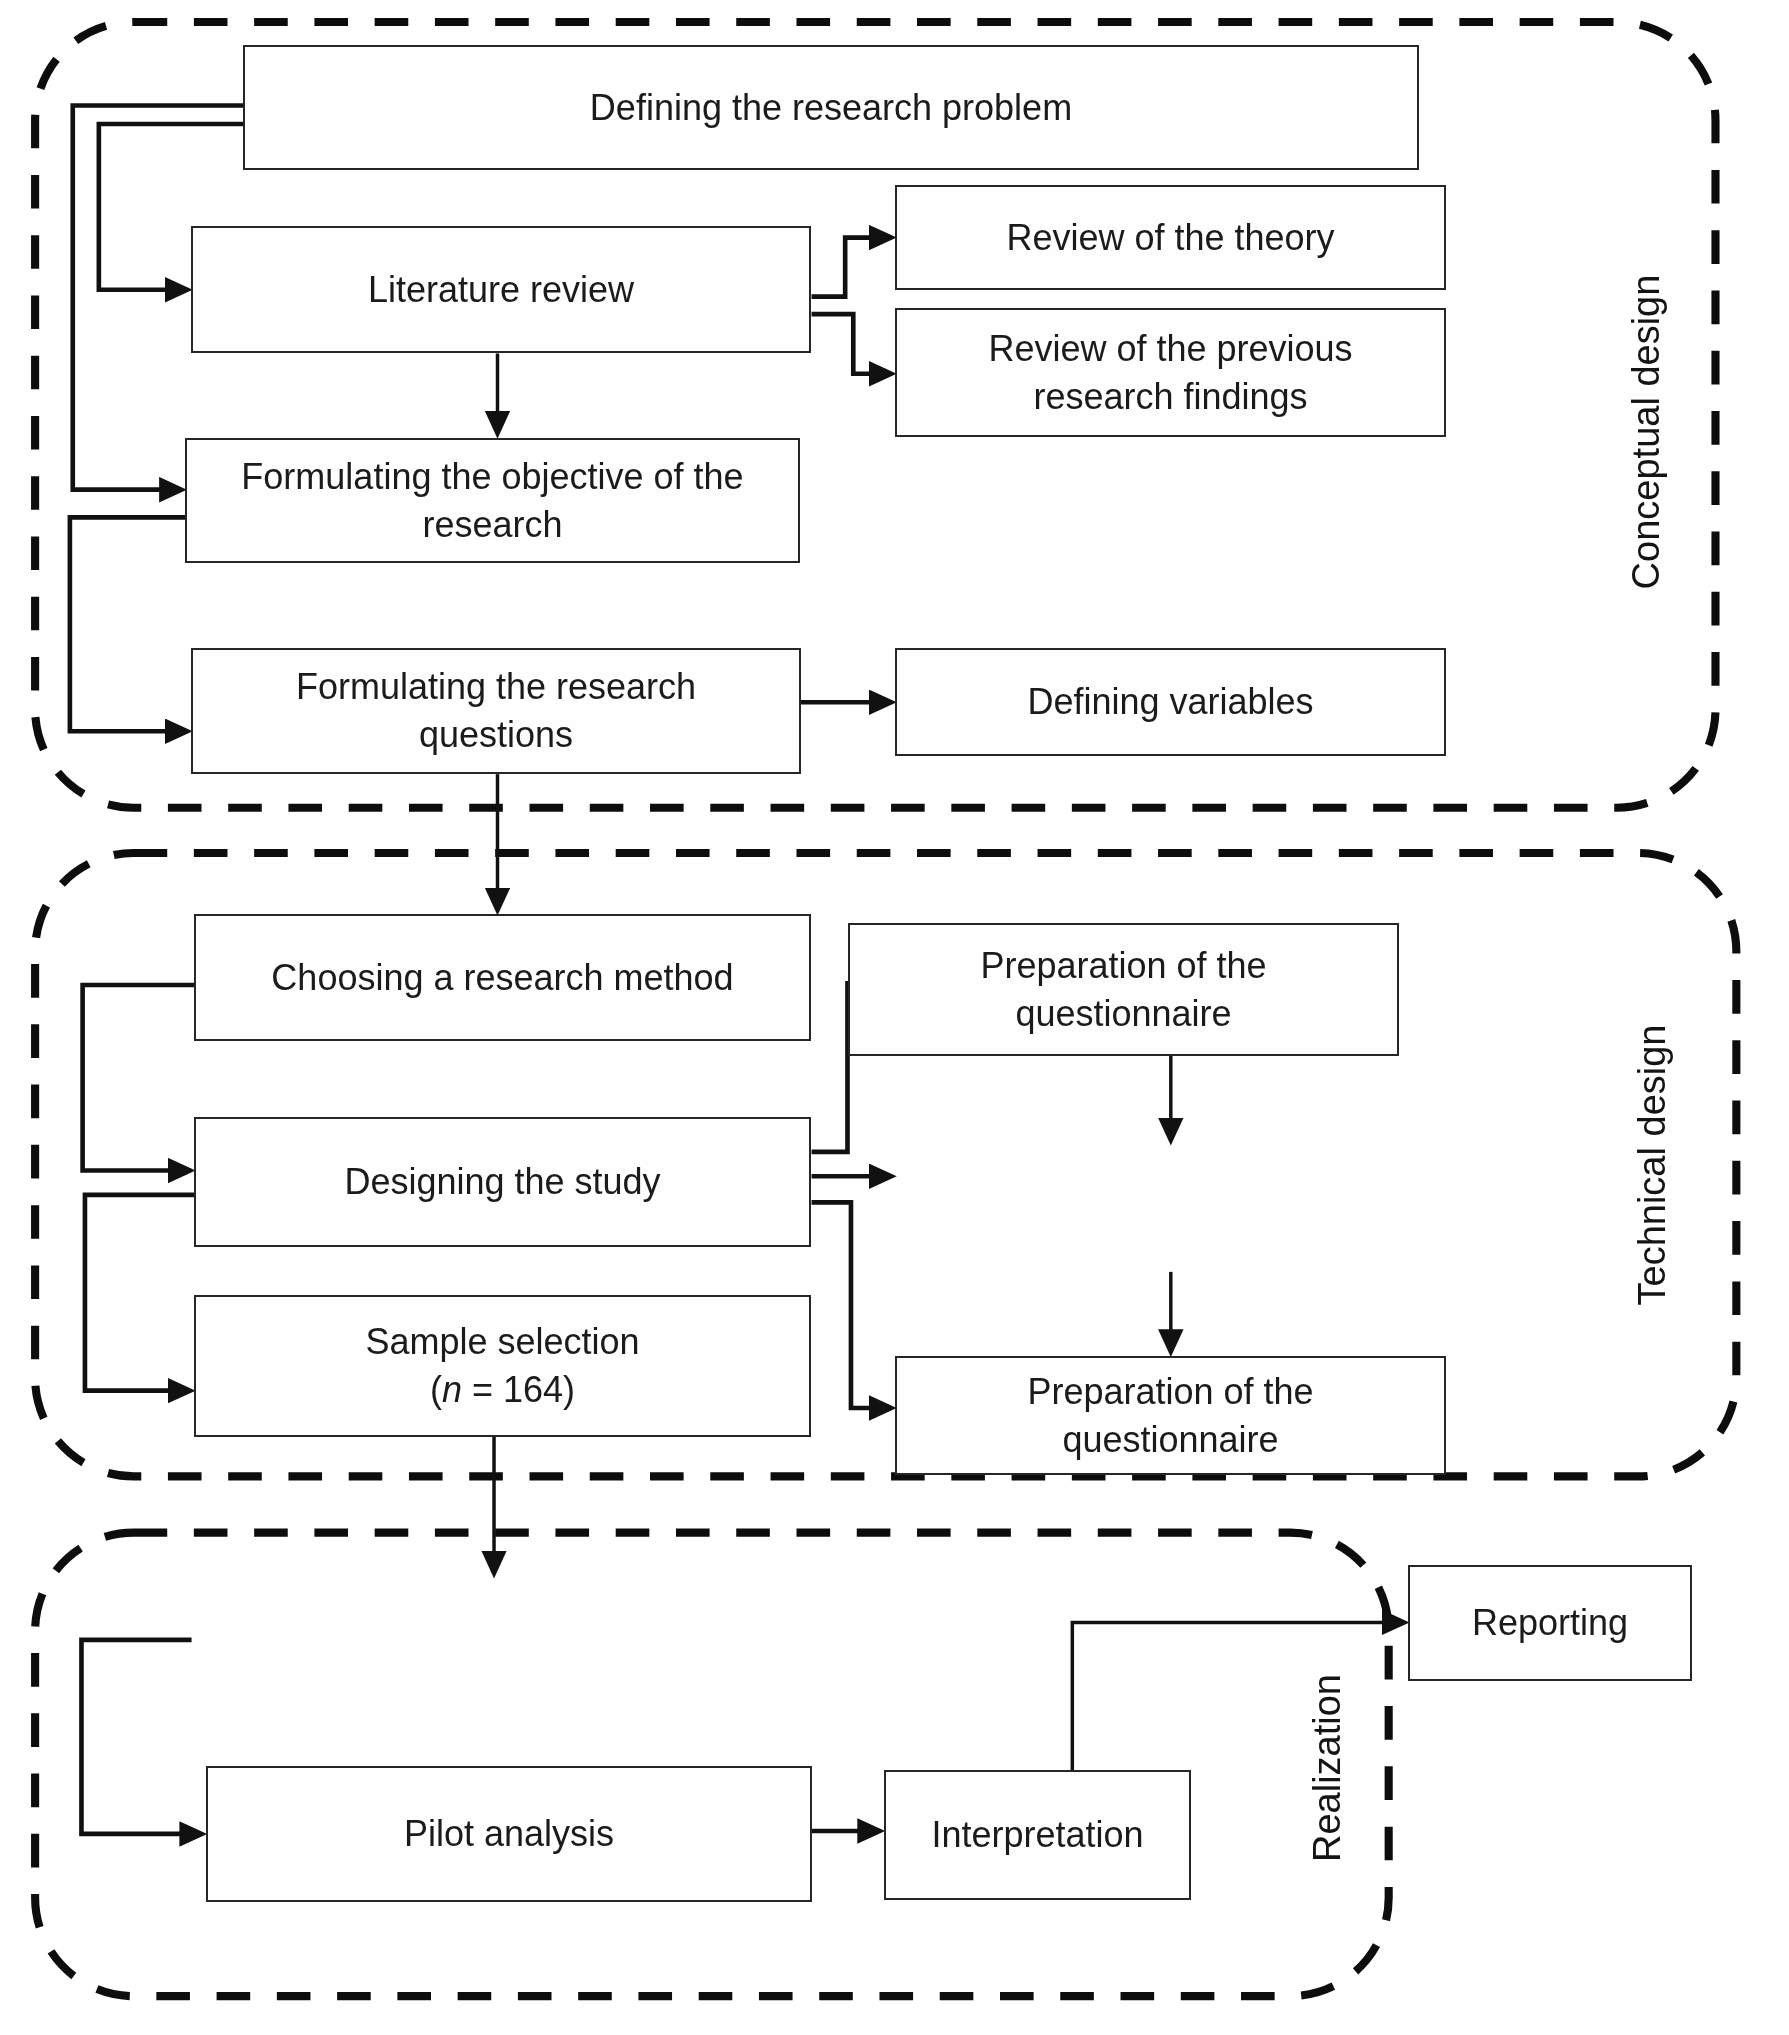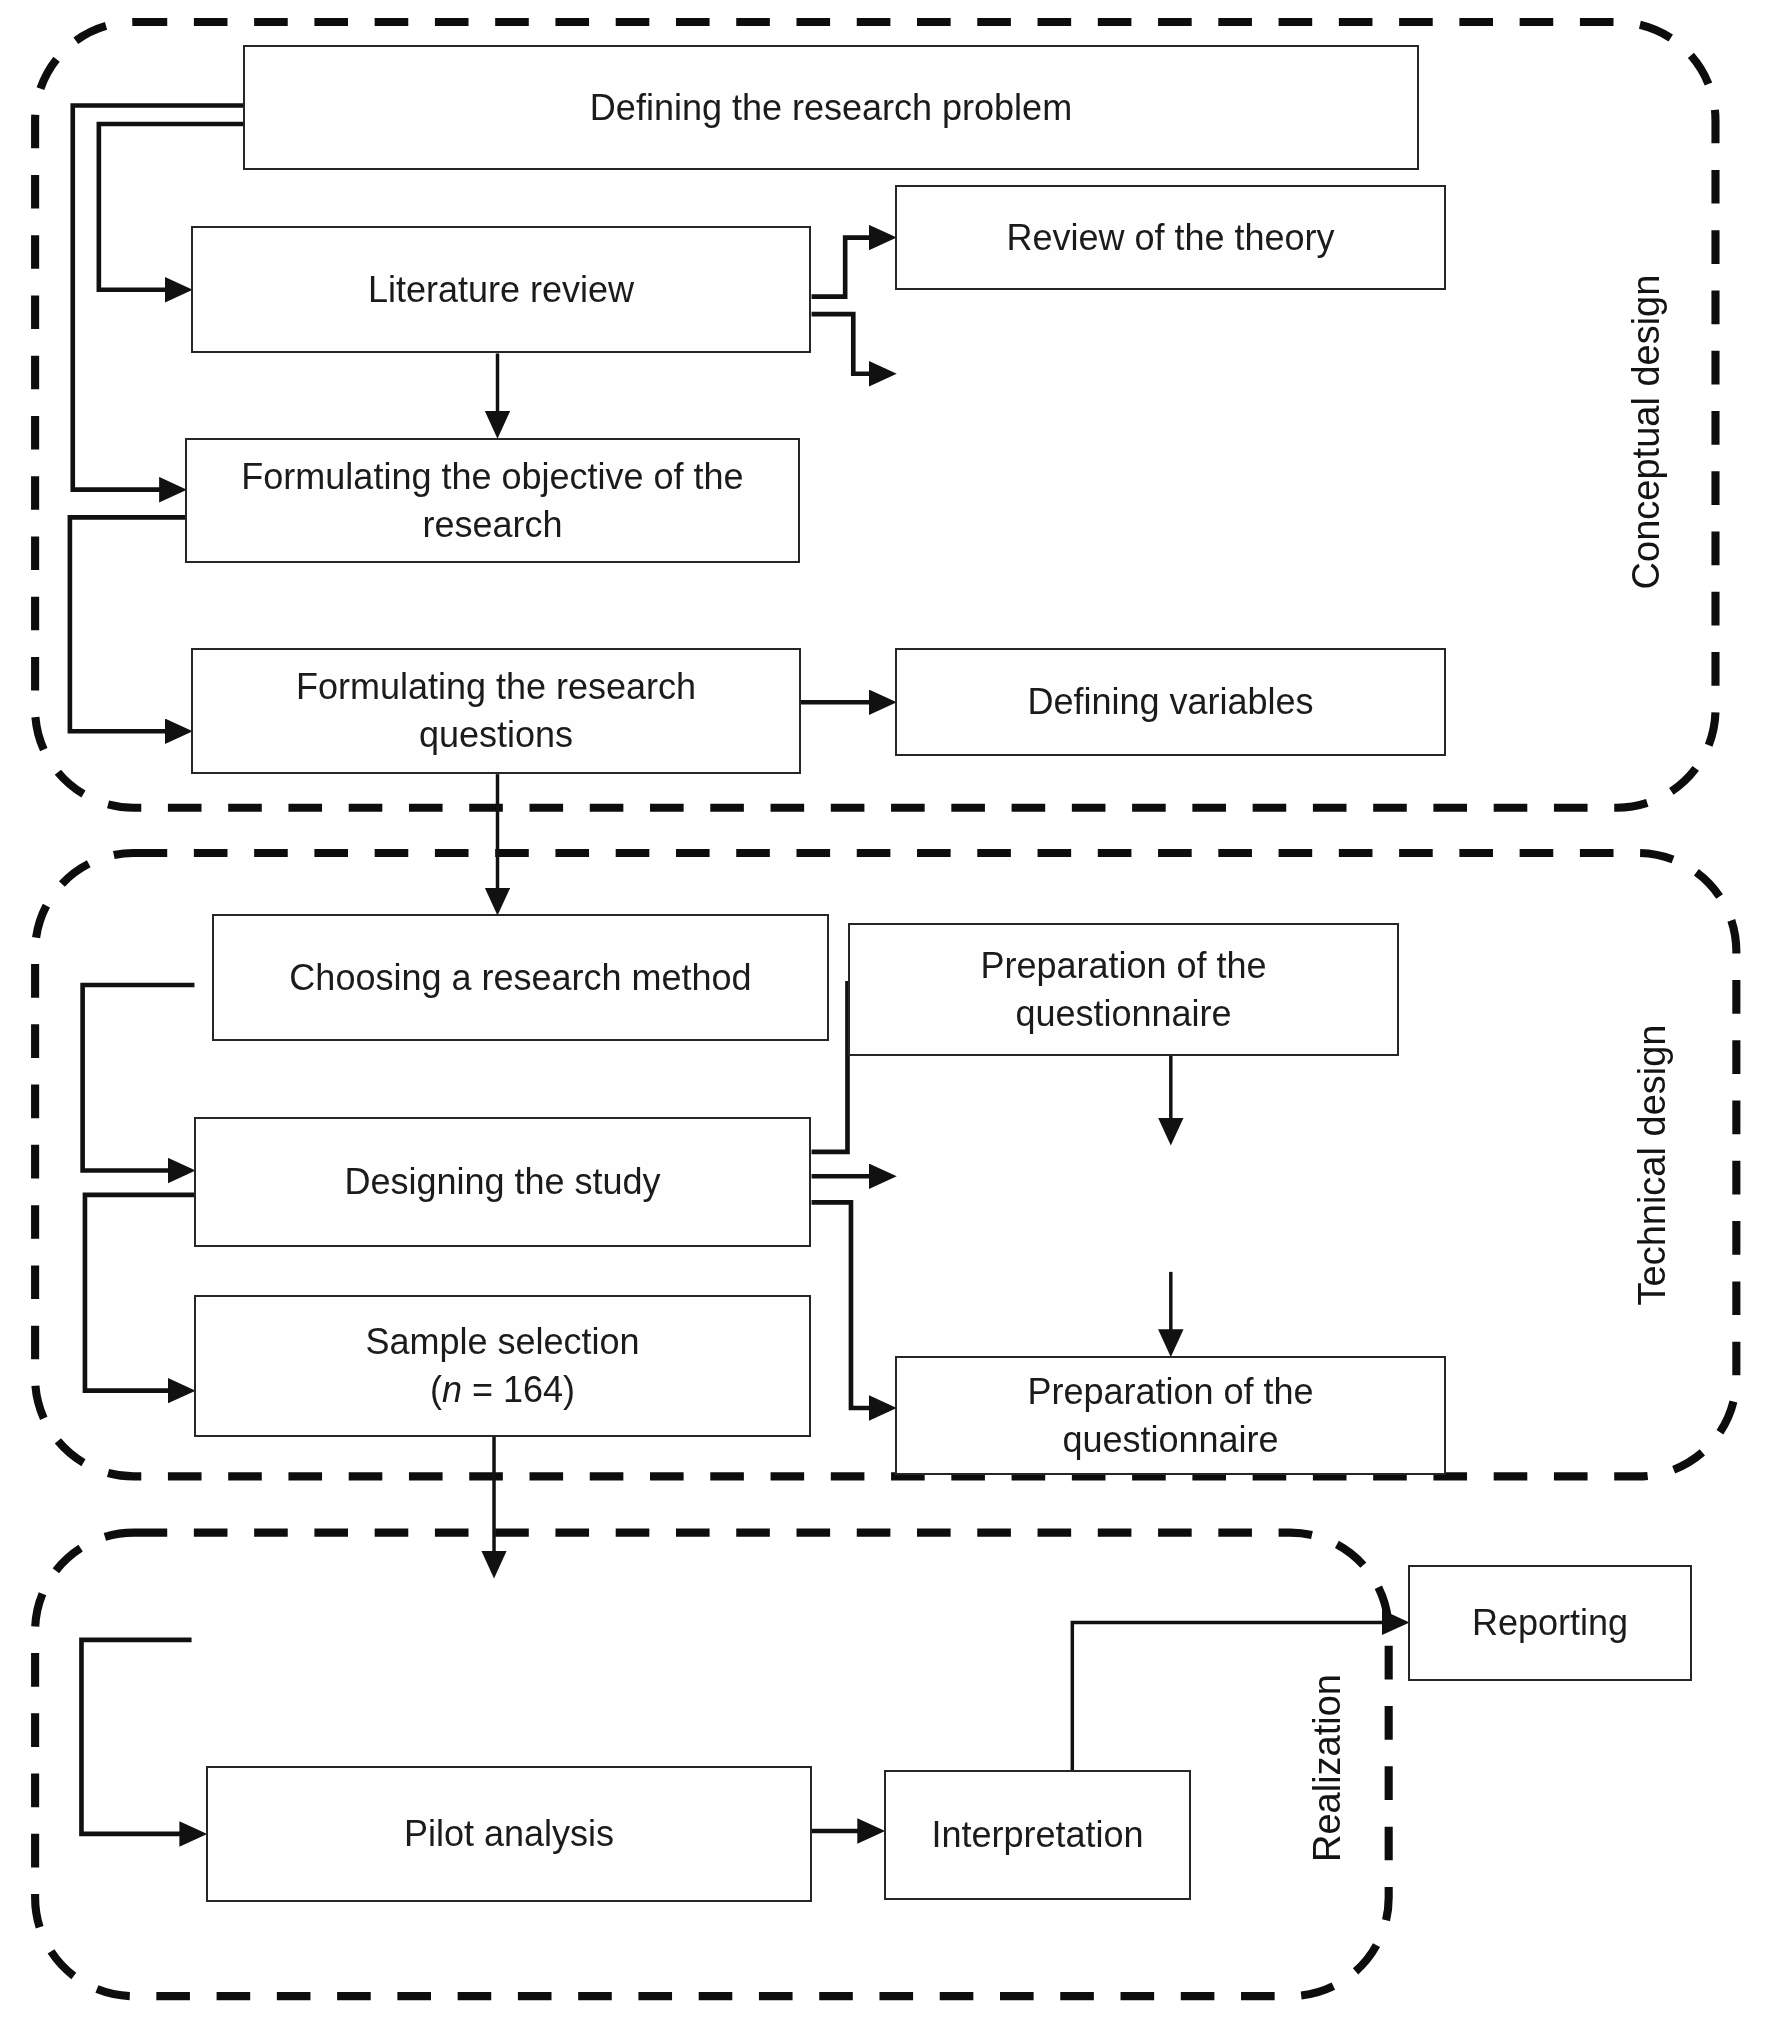--- a/index.html
+++ b/index.html
@@ -112,36 +112,40 @@
   </div>
 
   <div class="node" style="left:191px;top:226px;width:620px;height:127px">
     <span>Literature review</span>
   </div>
 
   <div class="node" style="left:895px;top:185px;width:551px;height:105px">
     <span>Review of the theory</span>
   </div>
 
+  <div class="node" style="left:895px;top:308px;width:551px;height:129px">
+    <span>Review of the previous
+research findings</span>
+  </div>
 
   <div class="node" style="left:191px;top:648px;width:610px;height:126px">
     <span>Formulating the research
 questions</span>
   </div>
 
   <div class="node" style="left:185px;top:438px;width:615px;height:125px">
     <span>Formulating the objective of the
 research</span>
   </div>
 
   <div class="node" style="left:895px;top:648px;width:551px;height:108px">
     <span>Defining variables</span>
   </div>
 
-  <div class="node" style="left:212px;top:914px;width:617px;height:127px">
+  <div class="node" style="left:194px;top:914px;width:617px;height:127px">
     <span>Choosing a research method</span>
   </div>
 
   <div class="node" style="left:848px;top:923px;width:551px;height:133px">
     <span>Preparation of the
 questionnaire</span>
   </div>
 
   <div class="node" style="left:194px;top:1117px;width:617px;height:130px">
     <span>Designing the study</span>

